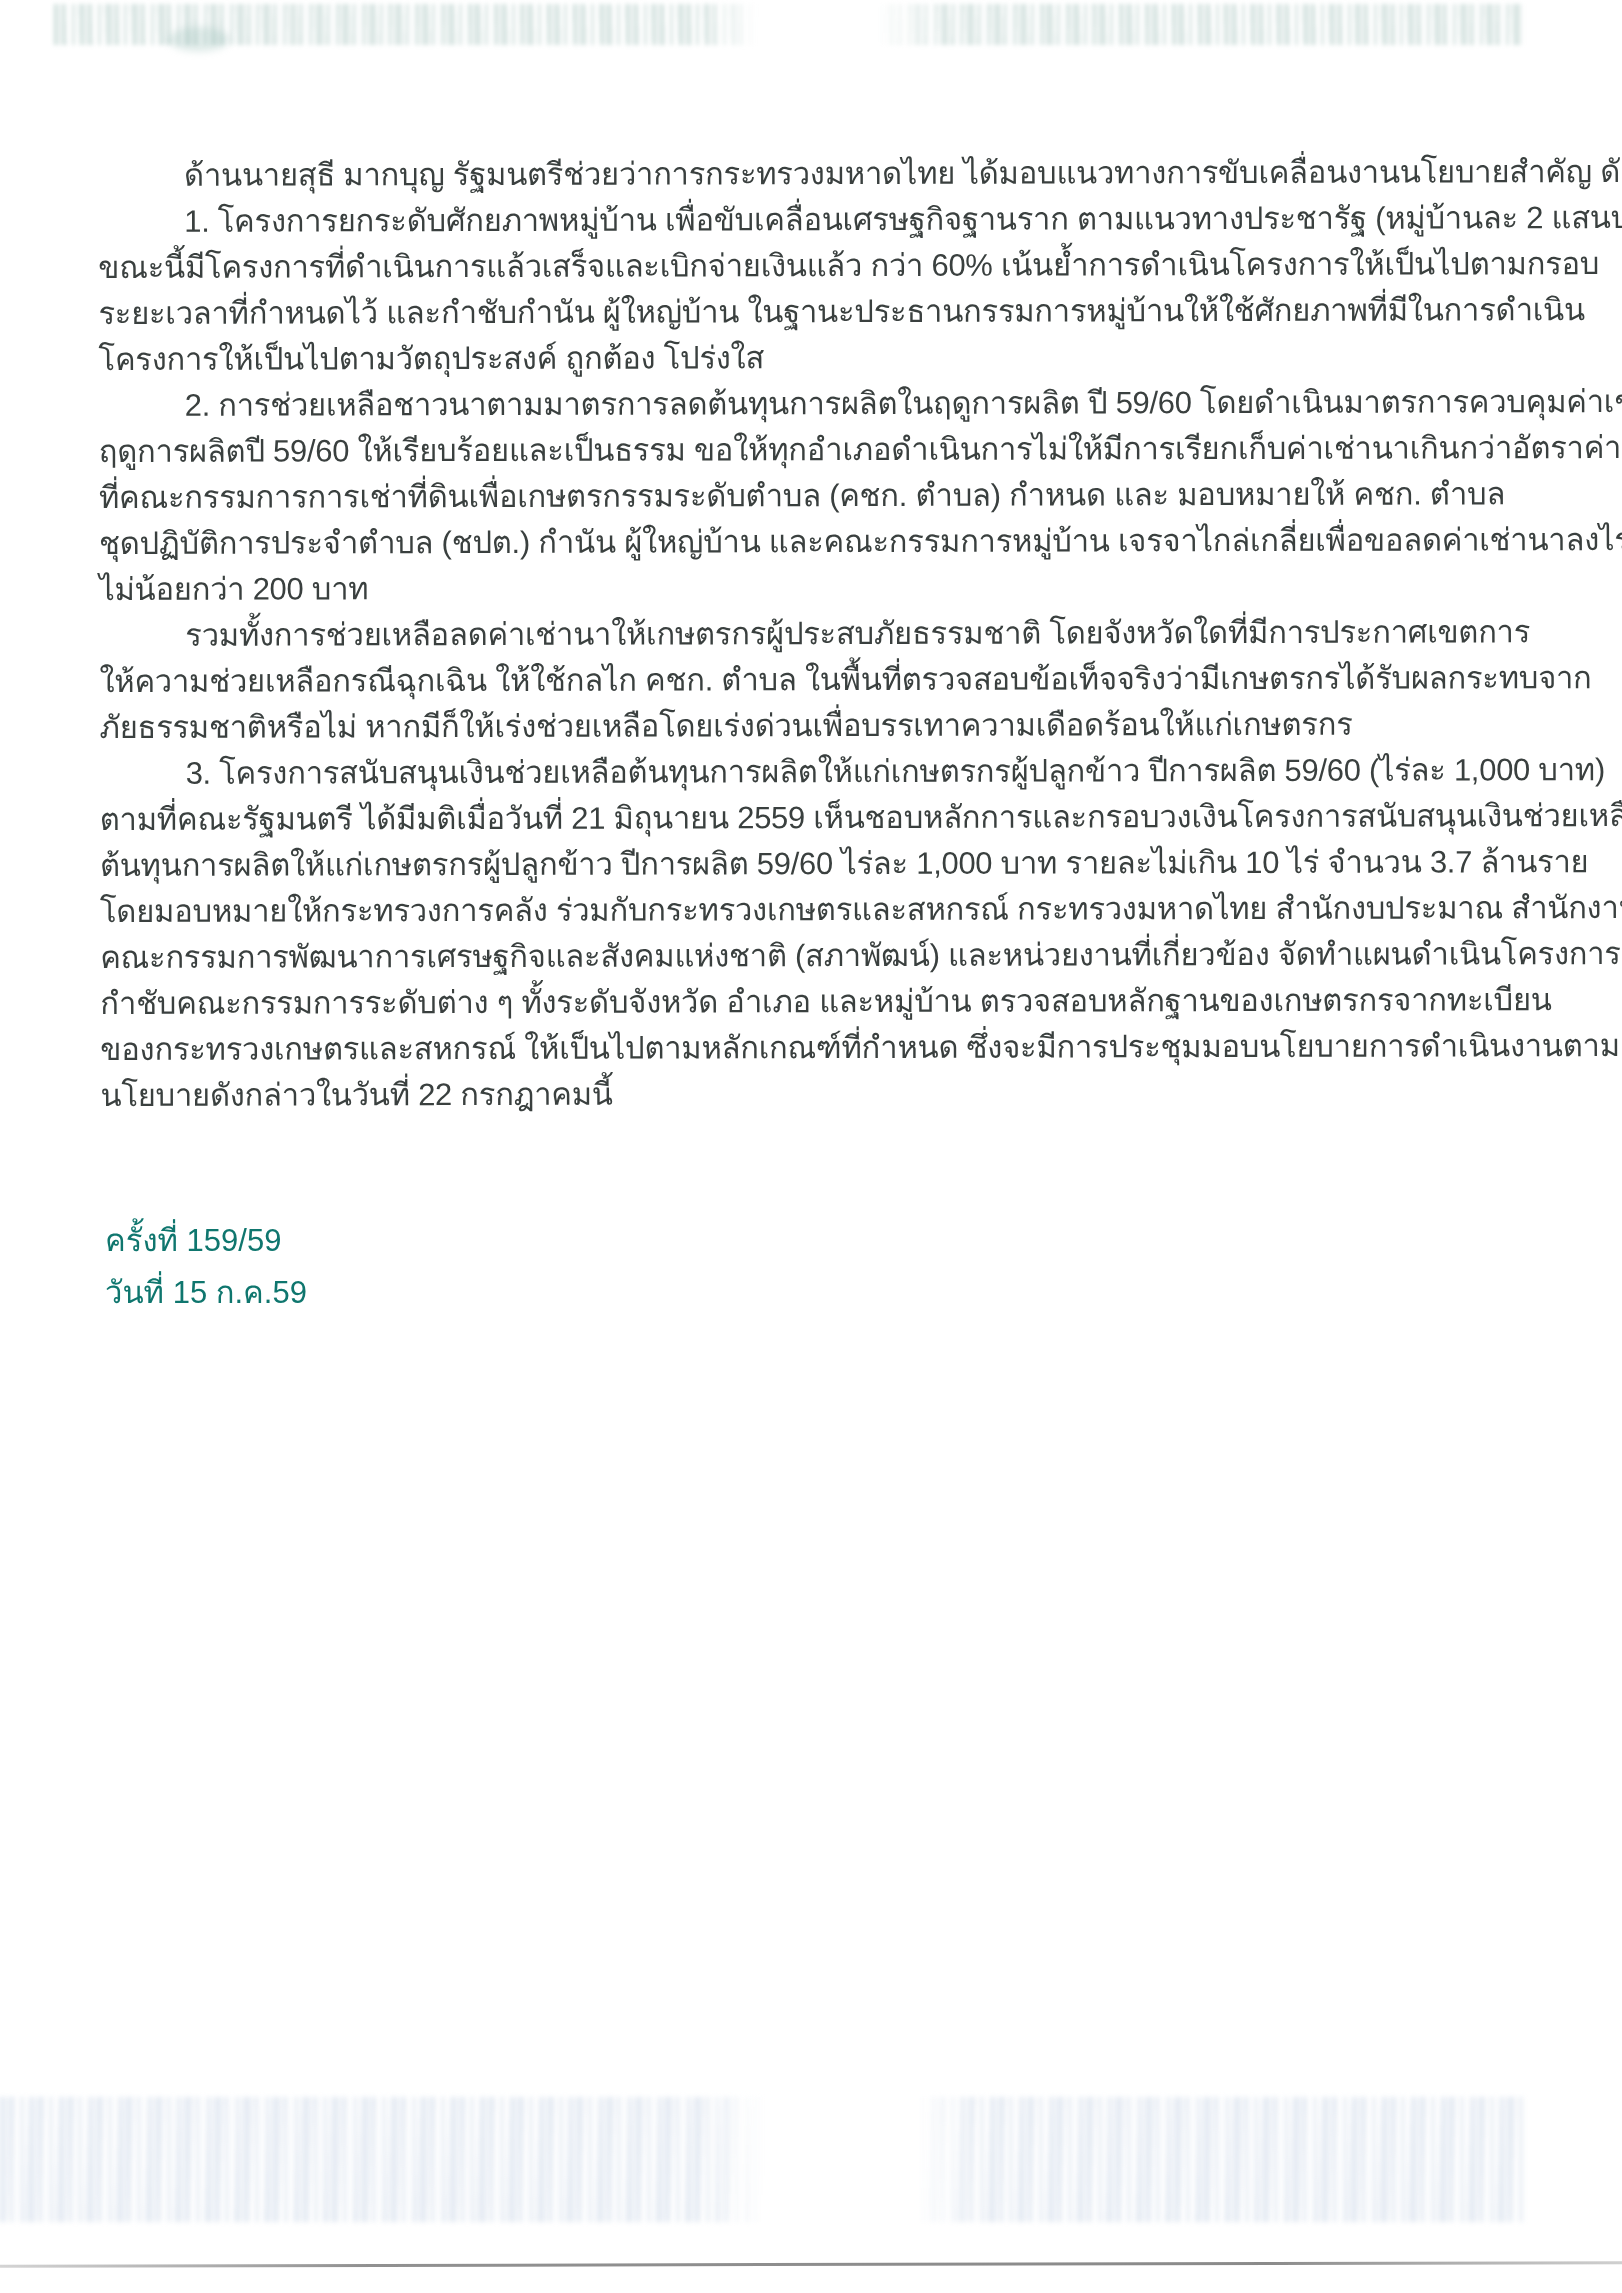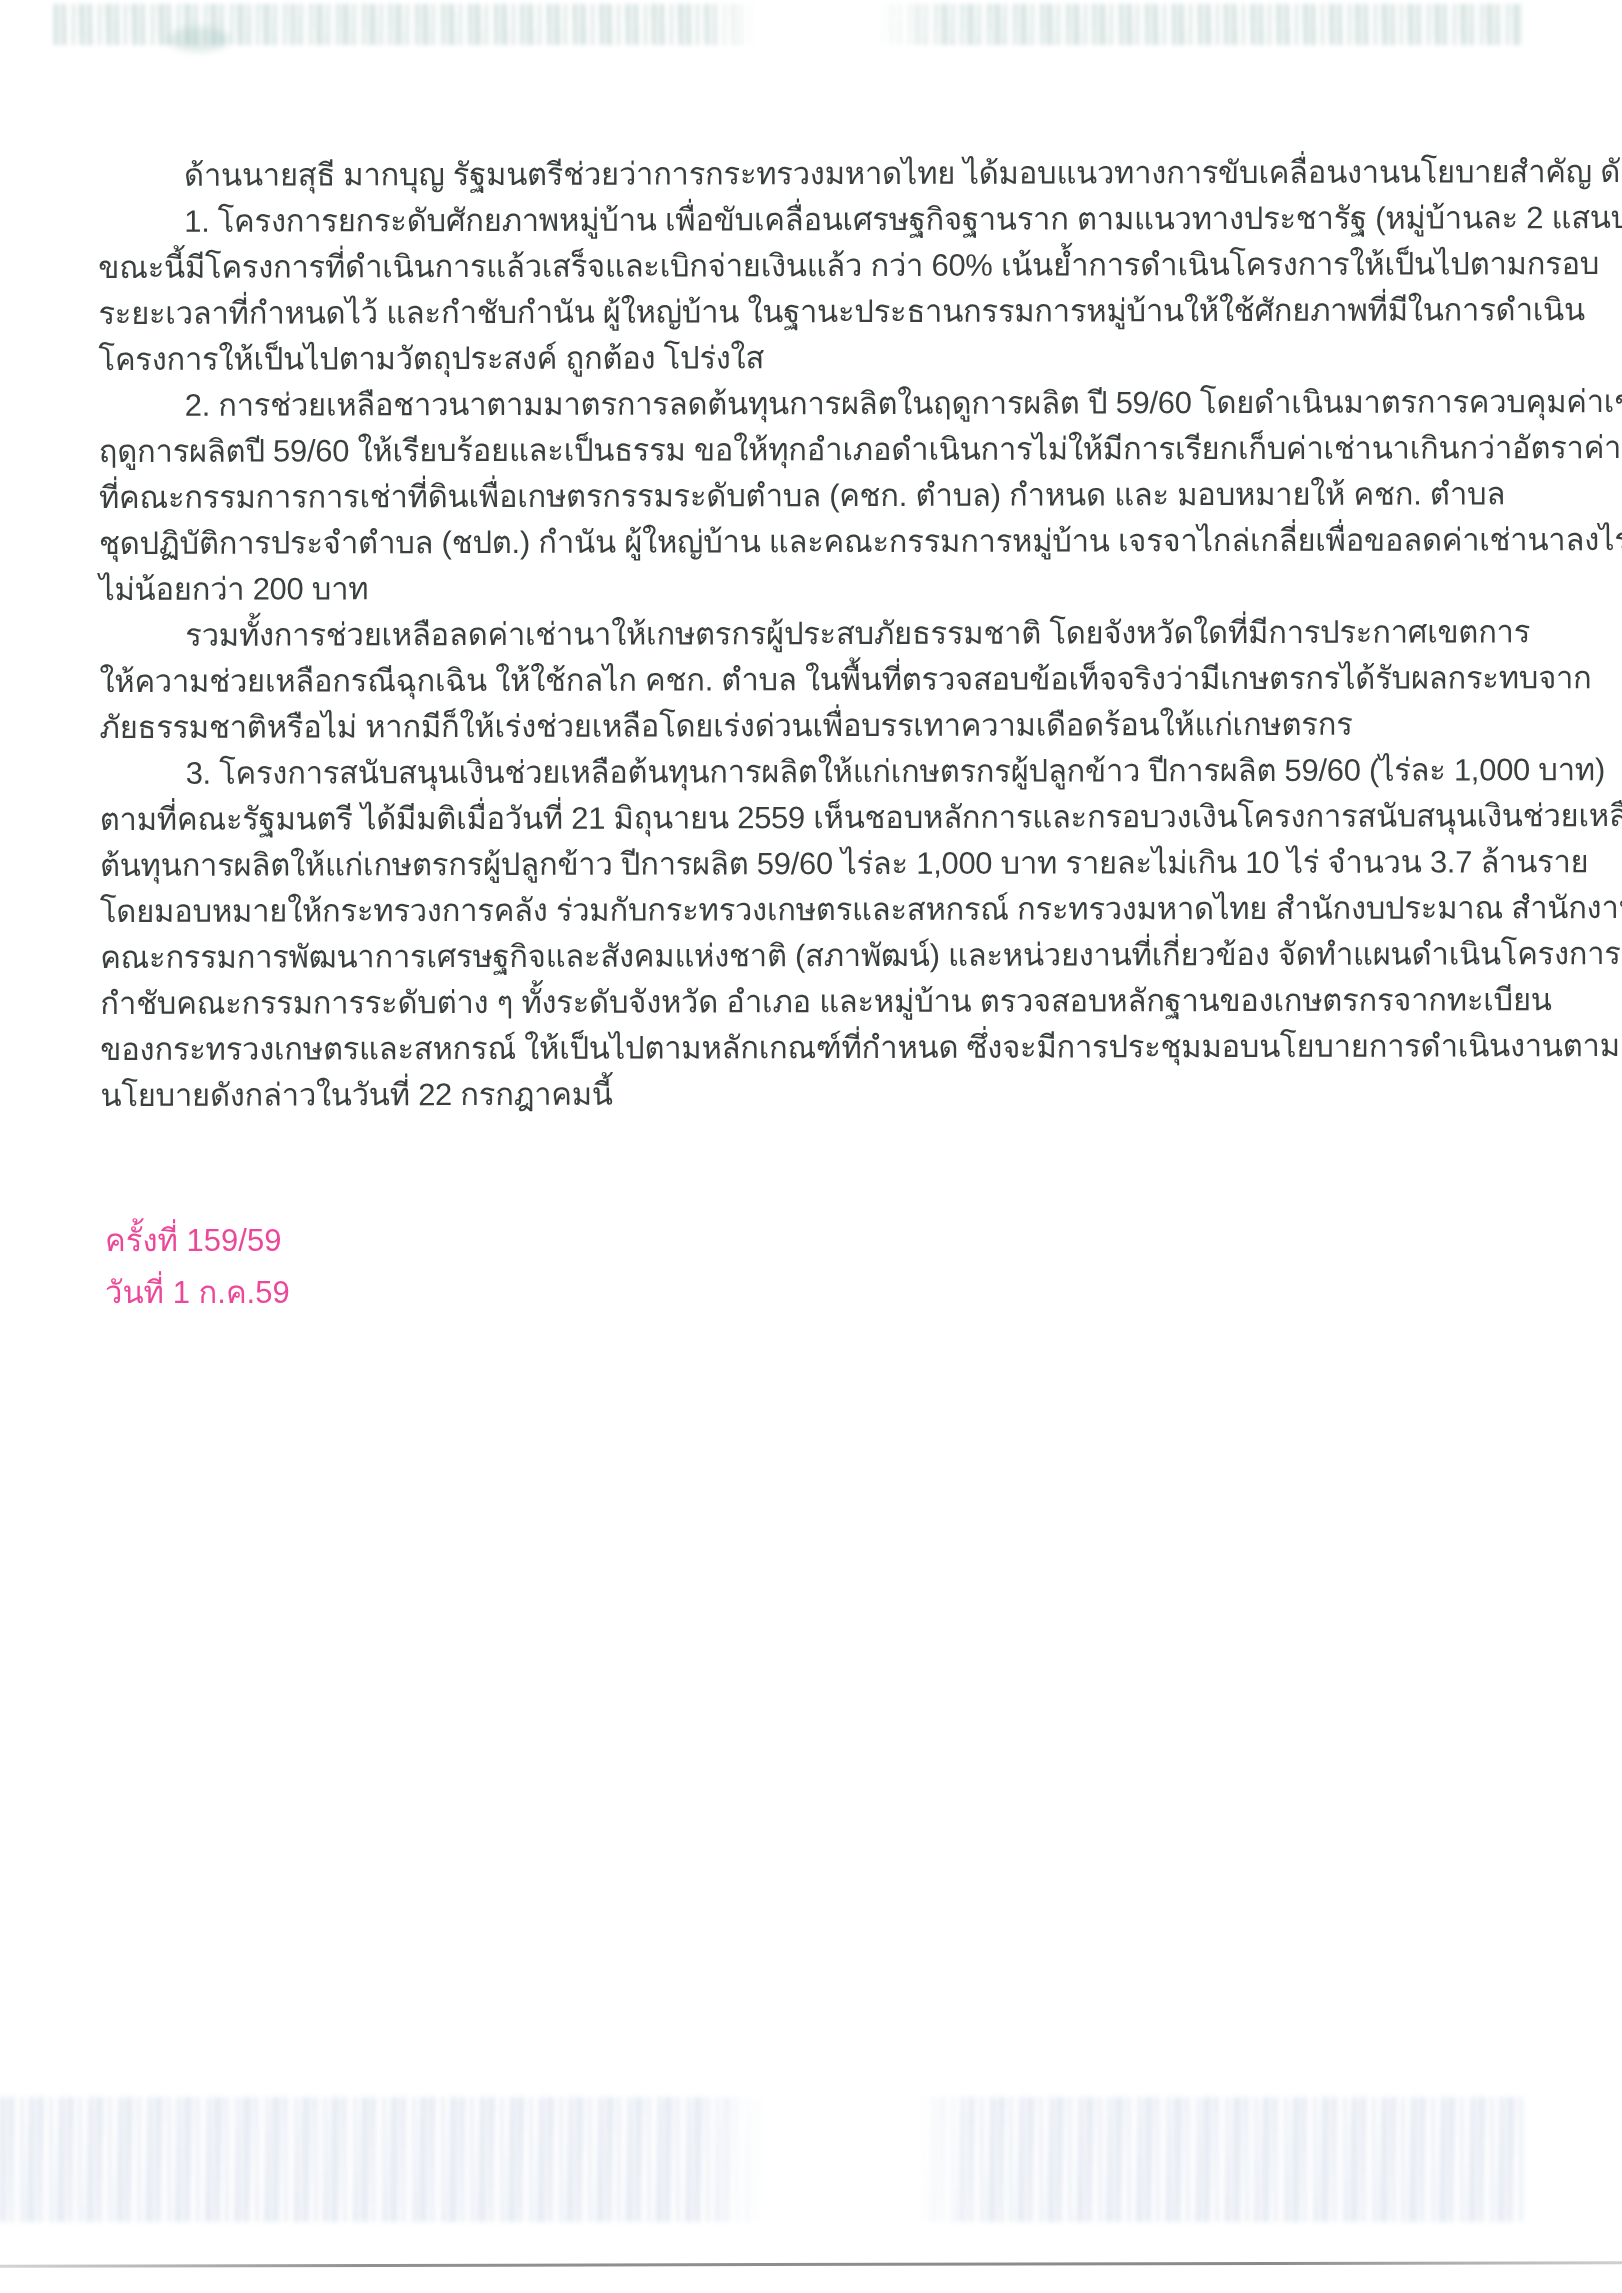--- a/index.html
+++ b/index.html
@@ -28,21 +28,21 @@
   .doc-text .line { white-space: nowrap; }
   .doc-text .line.indent { padding-left: 86px; }
 
   
   .doc-footer {
     position: absolute;
     left: 105px;
     top: 1215px;
     font-size: 31px;
     line-height: 52px;
-    color: #ec4899;
+    color: #0f766e;
   }
 
   
   .bleed-top {
     position: absolute;
     left: 54px;
     top: 3.9px;
     width: 1468px;
     height: 41px;
     background:
@@ -113,19 +113,19 @@
     <div class="line">ต้นทุนการผลิตให้แก่เกษตรกรผู้ปลูกข้าว ปีการผลิต 59/60 ไร่ละ 1,000 บาท รายละไม่เกิน 10 ไร่ จำนวน 3.7 ล้านราย</div>
     <div class="line">โดยมอบหมายให้กระทรวงการคลัง ร่วมกับกระทรวงเกษตรและสหกรณ์ กระทรวงมหาดไทย สำนักงบประมาณ สำนักงาน</div>
     <div class="line">คณะกรรมการพัฒนาการเศรษฐกิจและสังคมแห่งชาติ (สภาพัฒน์) และหน่วยงานที่เกี่ยวข้อง จัดทำแผนดำเนินโครงการ</div>
     <div class="line">กำชับคณะกรรมการระดับต่าง ๆ ทั้งระดับจังหวัด อำเภอ และหมู่บ้าน ตรวจสอบหลักฐานของเกษตรกรจากทะเบียน</div>
     <div class="line">ของกระทรวงเกษตรและสหกรณ์ ให้เป็นไปตามหลักเกณฑ์ที่กำหนด ซึ่งจะมีการประชุมมอบนโยบายการดำเนินงานตาม</div>
     <div class="line">นโยบายดังกล่าวในวันที่ 22 กรกฎาคมนี้</div>
   </div>
 
 <div class="doc-footer">
   <div>ครั้งที่ 159/59</div>
-  <div>วันที่ 1 ก.ค.59</div>
+  <div>วันที่ 15 ก.ค.59</div>
 </div>
 
 <div class="bleed-bottom"></div>
 
 <div class="edge-line"></div>
 
 
 </body></html>

